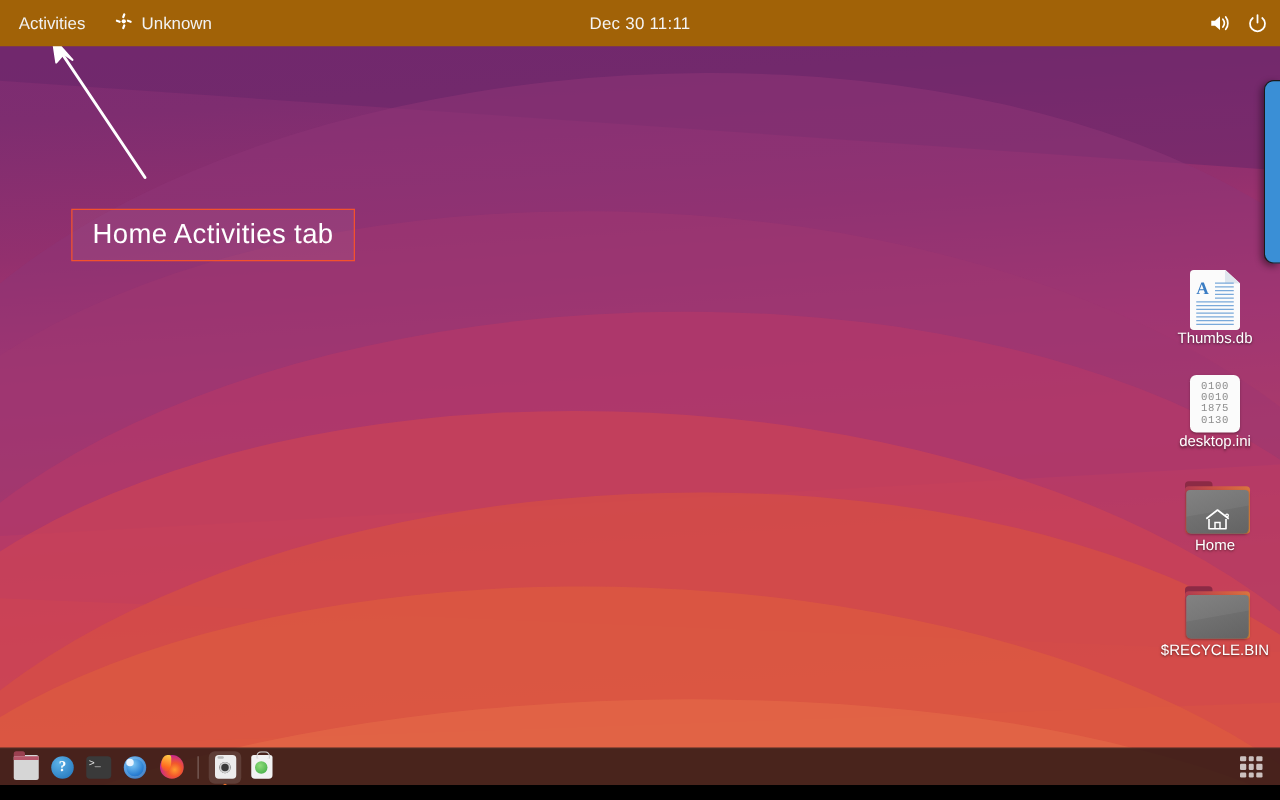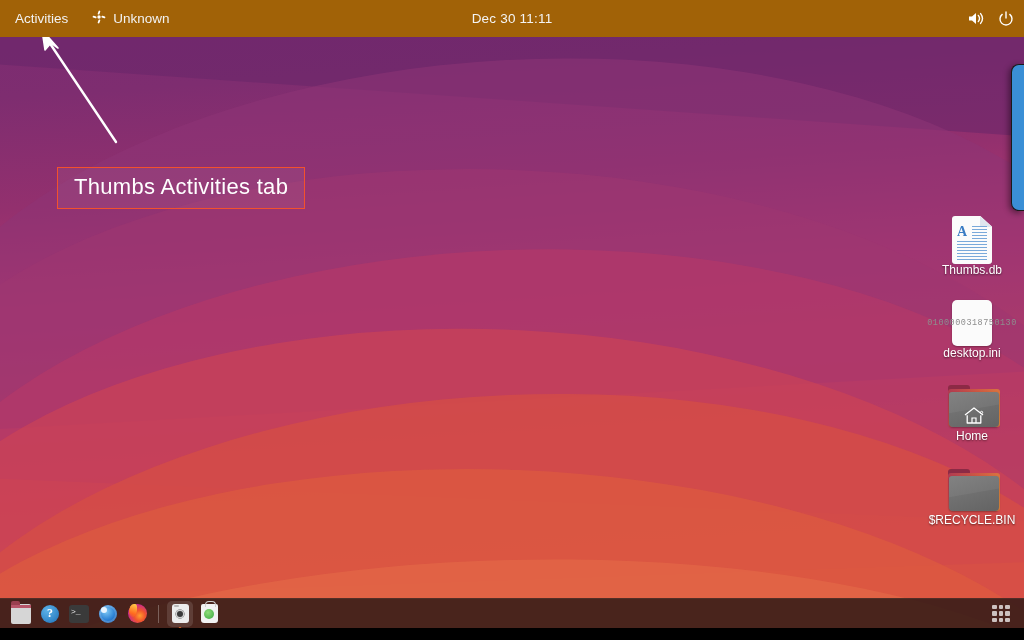--- a/index.html
+++ b/index.html
@@ -127,21 +127,21 @@
     background: #dfe6ee; clip-path: polygon(0 0, 100% 100%, 0 100%); }
   .doc-ico .letterA { position: absolute; left: 5px; top: 9px; font-size: 14px;
     font-weight: 700; color: #3b7dc4; font-family: "Liberation Serif", serif; line-height: 1; }
   .doc-ico .lines { position: absolute; left: 20px; top: 10px; width: 15px; }
   .doc-ico .lines i, .doc-ico .lines2 i { display: block; height: 1px; background: #79a9da; margin-bottom: 2px; }
   .doc-ico .lines2 { position: absolute; left: 5px; top: 25px; width: 30px; }
 
   
   .bin-ico { width: 40px; height: 46px; margin: 1px auto 0; position: relative;
     background: #fbfbfb; border-radius: 5px; box-shadow: 0 1px 2px rgba(0,0,0,0.3);
-    display: flex; align-items: center; justify-content: center;
+    display: flex; flex-direction: column; align-items: center; justify-content: center;
   }
   .bin-ico span { font-family: "Liberation Mono", monospace; font-size: 8.5px; line-height: 9px;
     color: #8e8e8e; letter-spacing: .5px; }
 
   
   .folder-ico { width: 52px; height: 42px; margin: 3px auto 0; position: relative; }
   .folder-ico .tab {
     position: absolute; left: 0; top: 0; width: 22px; height: 9px;
     background: #8c2a45; border-radius: 3px 3px 0 0;
   }
@@ -309,21 +309,21 @@
   </div>
 
   <div id="annotation-arrow">
     <svg width="90" height="120" viewBox="0 0 90 120">
       <line x1="13" y1="14" x2="80" y2="114" stroke="#ffffff" stroke-width="2.4" stroke-linecap="round"></line>
       <path d="M6 2 L9 22 L15 15 L22 20 Z" fill="#ffffff" stroke="#ffffff" stroke-width="1.6" stroke-linejoin="round"></path>
     </svg>
   </div>
 
   <div id="annotation-box">
-    <div id="annotation-text">Thumbs  Activities tab</div>
+    <div id="annotation-text">Home  Activities tab</div>
   </div>
 
   <div id="desktop-icons">
 
     <div class="desk-icon">
       <div class="glyph">
         <div class="doc-ico">
           <div class="fold"></div>
           <div class="letterA">A</div>
           <div class="lines">
@@ -344,21 +344,21 @@
             </div>
         </div>
       </div>
       <div class="caption">Thumbs.db</div>
     </div>
 
     <div class="desk-icon">
       <div class="glyph">
         <div class="bin-ico">
           <span>0100</span>
-          <span>0003</span>
+          <span>0010</span>
           <span>1875</span>
           <span>0130</span>
         </div>
       </div>
       <div class="caption">desktop.ini</div>
     </div>
 
     <div class="desk-icon">
       <div class="glyph">
         <div class="folder-ico">

